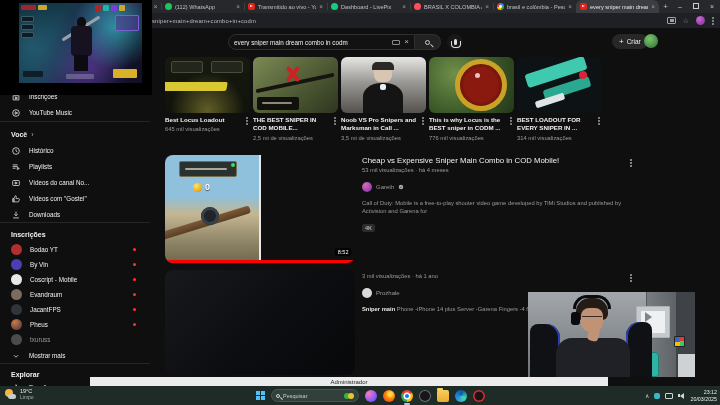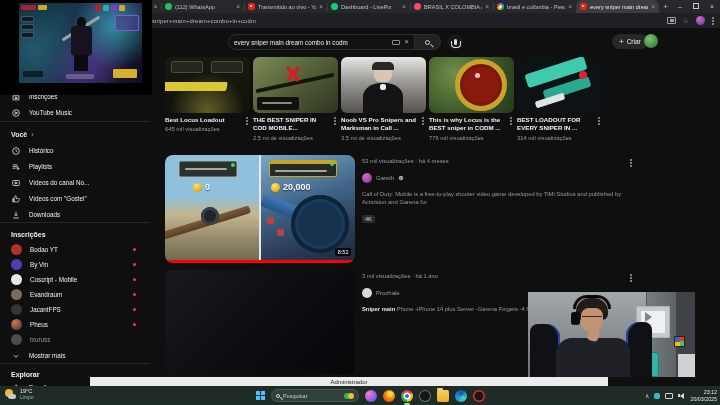--- a/index.html
+++ b/index.html
@@ -451,38 +451,26 @@
       <span class="gunline" style="left:20px;top:13px;width:42px"></span>
       <span class="gdot" style="left:66px;top:8px"></span>
       <div class="coinrow" style="left:28px;top:27px">
         <span class="coin"></span>
         <span class="cval">0</span>
       </div>
       <span class="wood"></span>
       <span class="wscope"></span>
     </div>
     <div class="r1div"></div>
-    <div class="r1h r1r">
-      <span class="loadcard gold" style="left:8px;top:5px;width:68px;height:17px"></span>
-      <span class="gunline" style="left:14px;top:15px;width:52px"></span>
-      <span class="gdot" style="left:69px;top:7px"></span>
-      <div class="coinrow" style="left:10px;top:27px">
-        <span class="coin"></span>
-        <span class="cval">20,000</span>
-      </div>
-      <span class="brifle"></span>
-      <span class="redacc" style="left:6px;top:62px"></span>
-      <span class="redacc" style="left:16px;top:74px"></span>
-      <span class="bigscope"></span>
-    </div>
     <span class="dur">8:52</span>
     <span class="prog"></span>
   </div>
 
   <div class="rtxt" style="left:362px;top:156px;width:266px">
+    <div class="rtitle">Cheap vs Expensive Sniper Main Combo in COD Mobile!</div>
     <div class="rmeta">53 mil visualizações · há 4 meses</div>
     <div class="rch">
       <span class="chav" style="background:radial-gradient(circle at 35% 30%,#d66bc0,#7b2e9f)"></span>
       <span class="chname">Gareth</span>
       <svg class="vrf" viewBox="0 0 24 24">
           <circle cx="12" cy="12" r="9" fill="#aaa"></circle>
           <path d="M8.5 12l2.5 2.5 4.5-4.5" stroke="#0f0f0f" fill="none" stroke-width="2.4"></path>
         </svg>
     </div>
     <div class="rdesc">Call of Duty: Mobile is a free-to-play shooter video game developed by TiMi Studios and published by Activision and Garena for</div>

